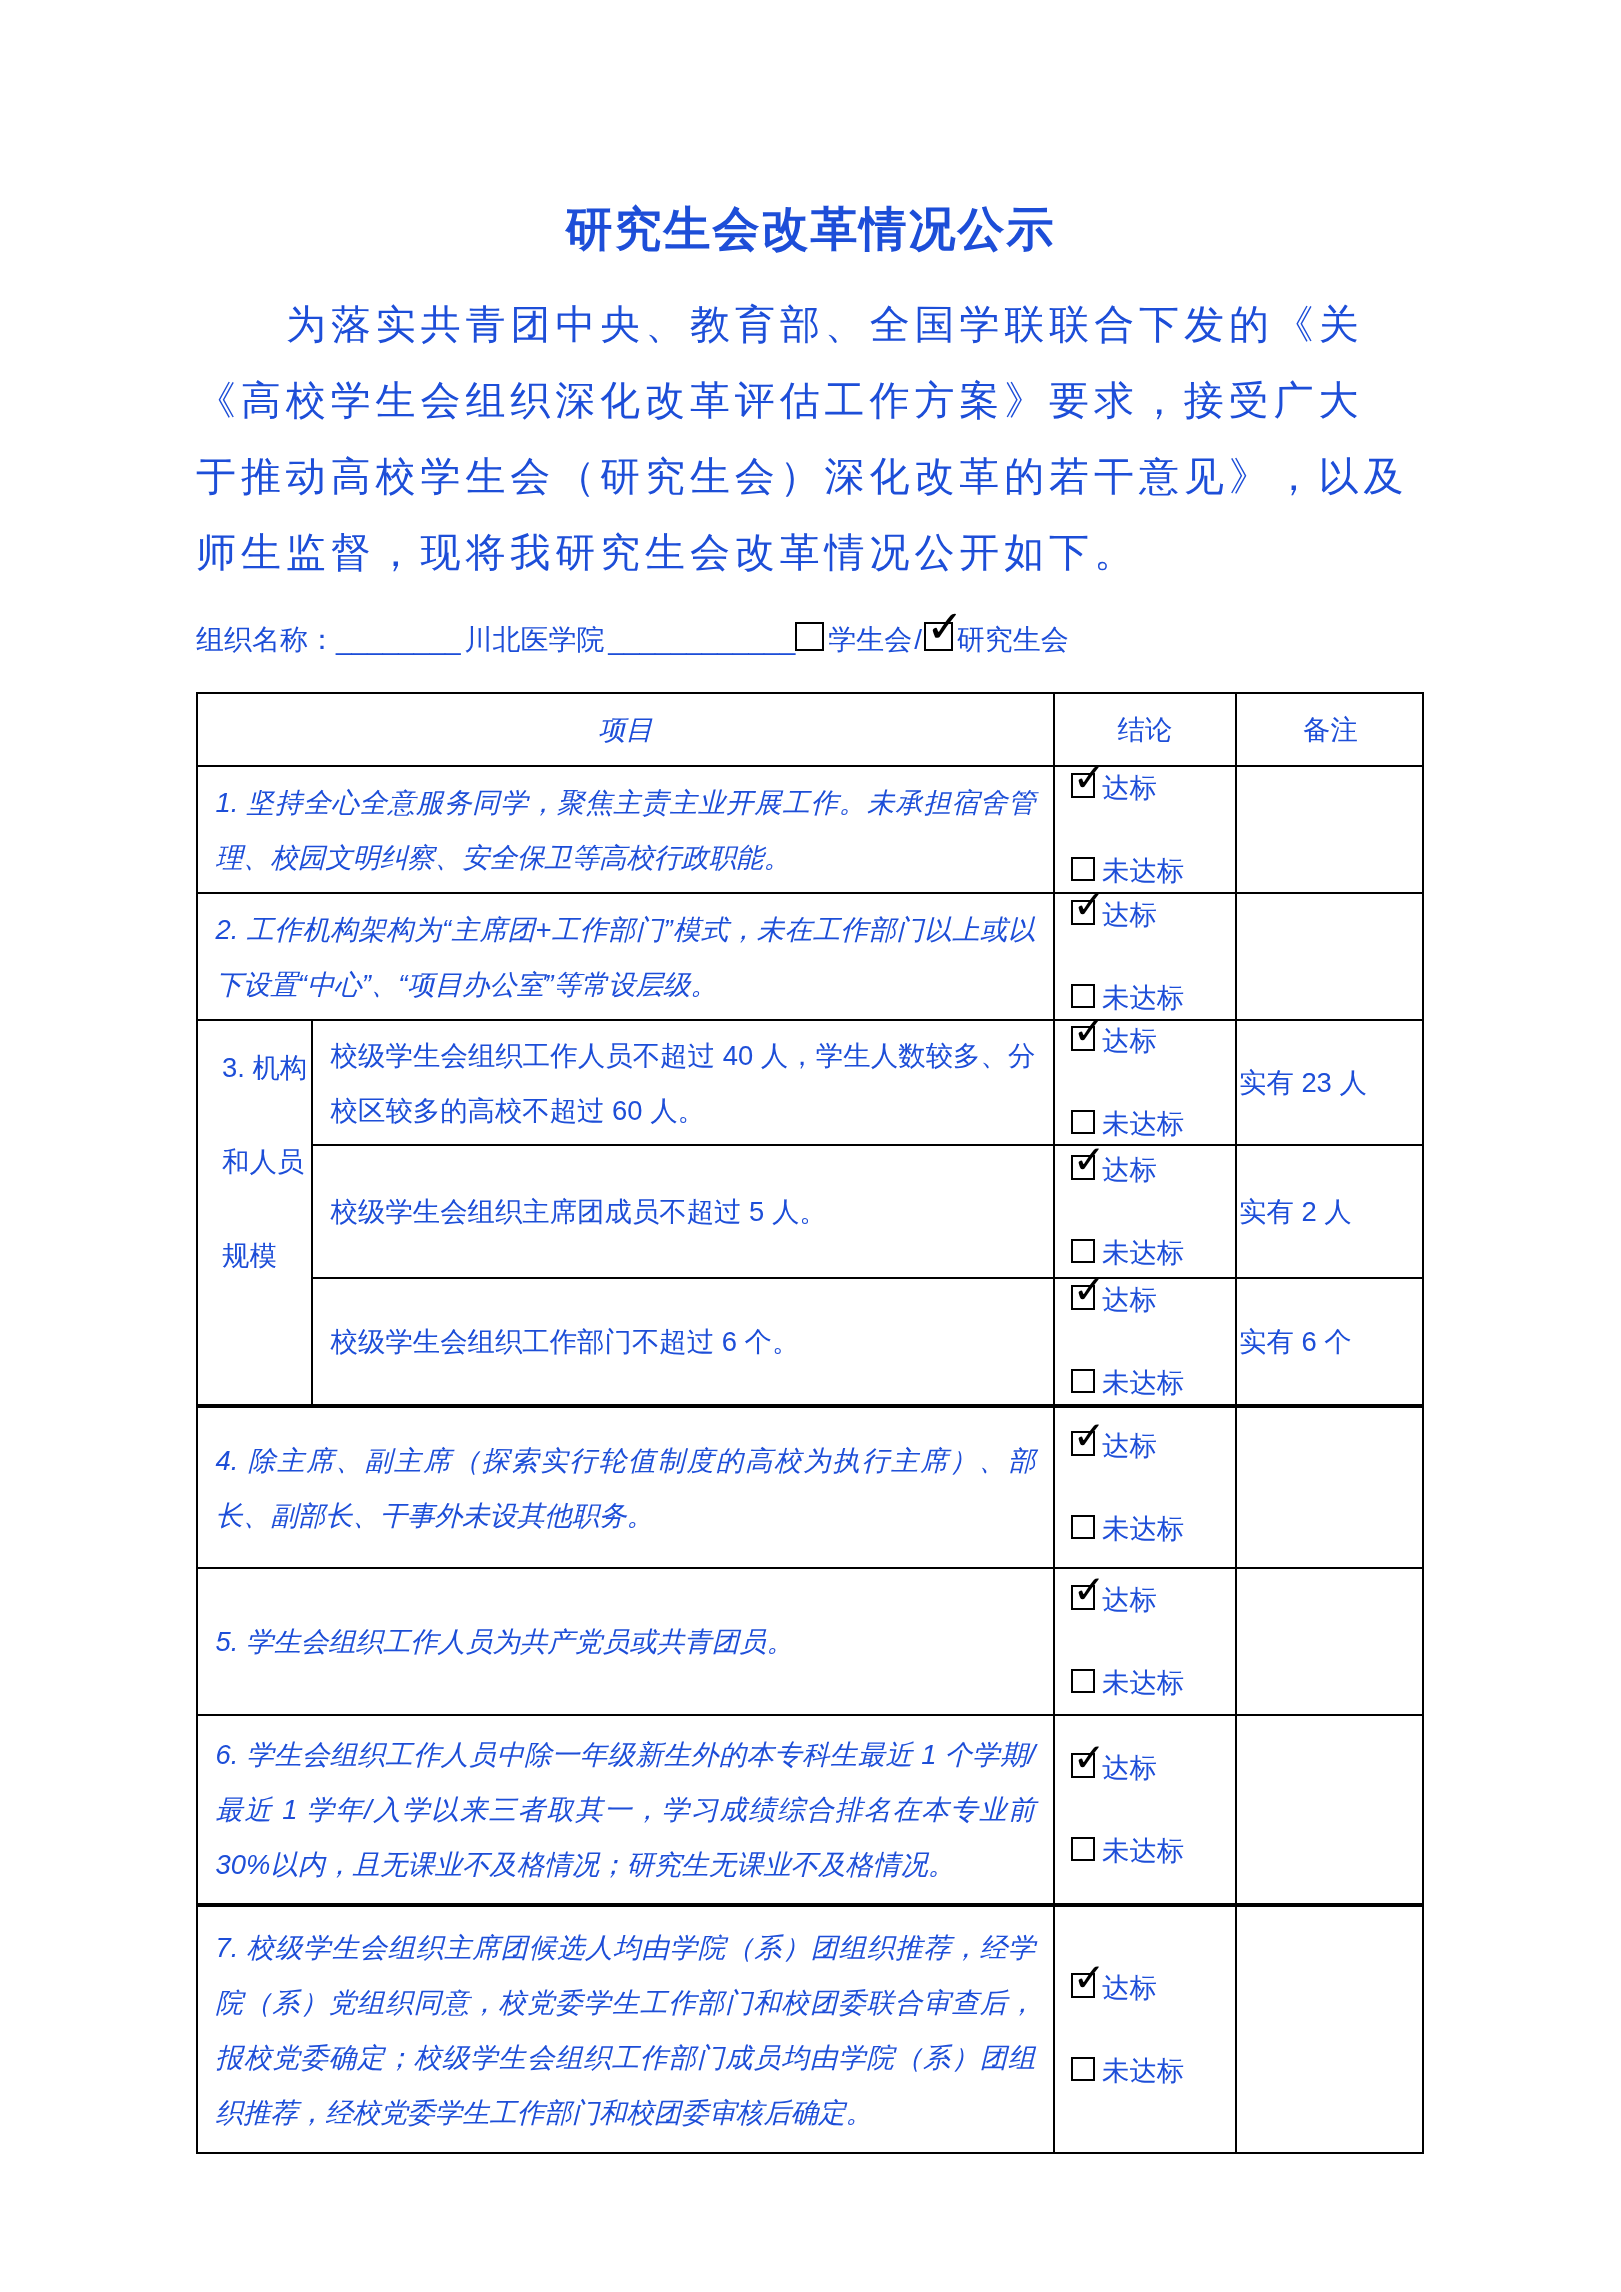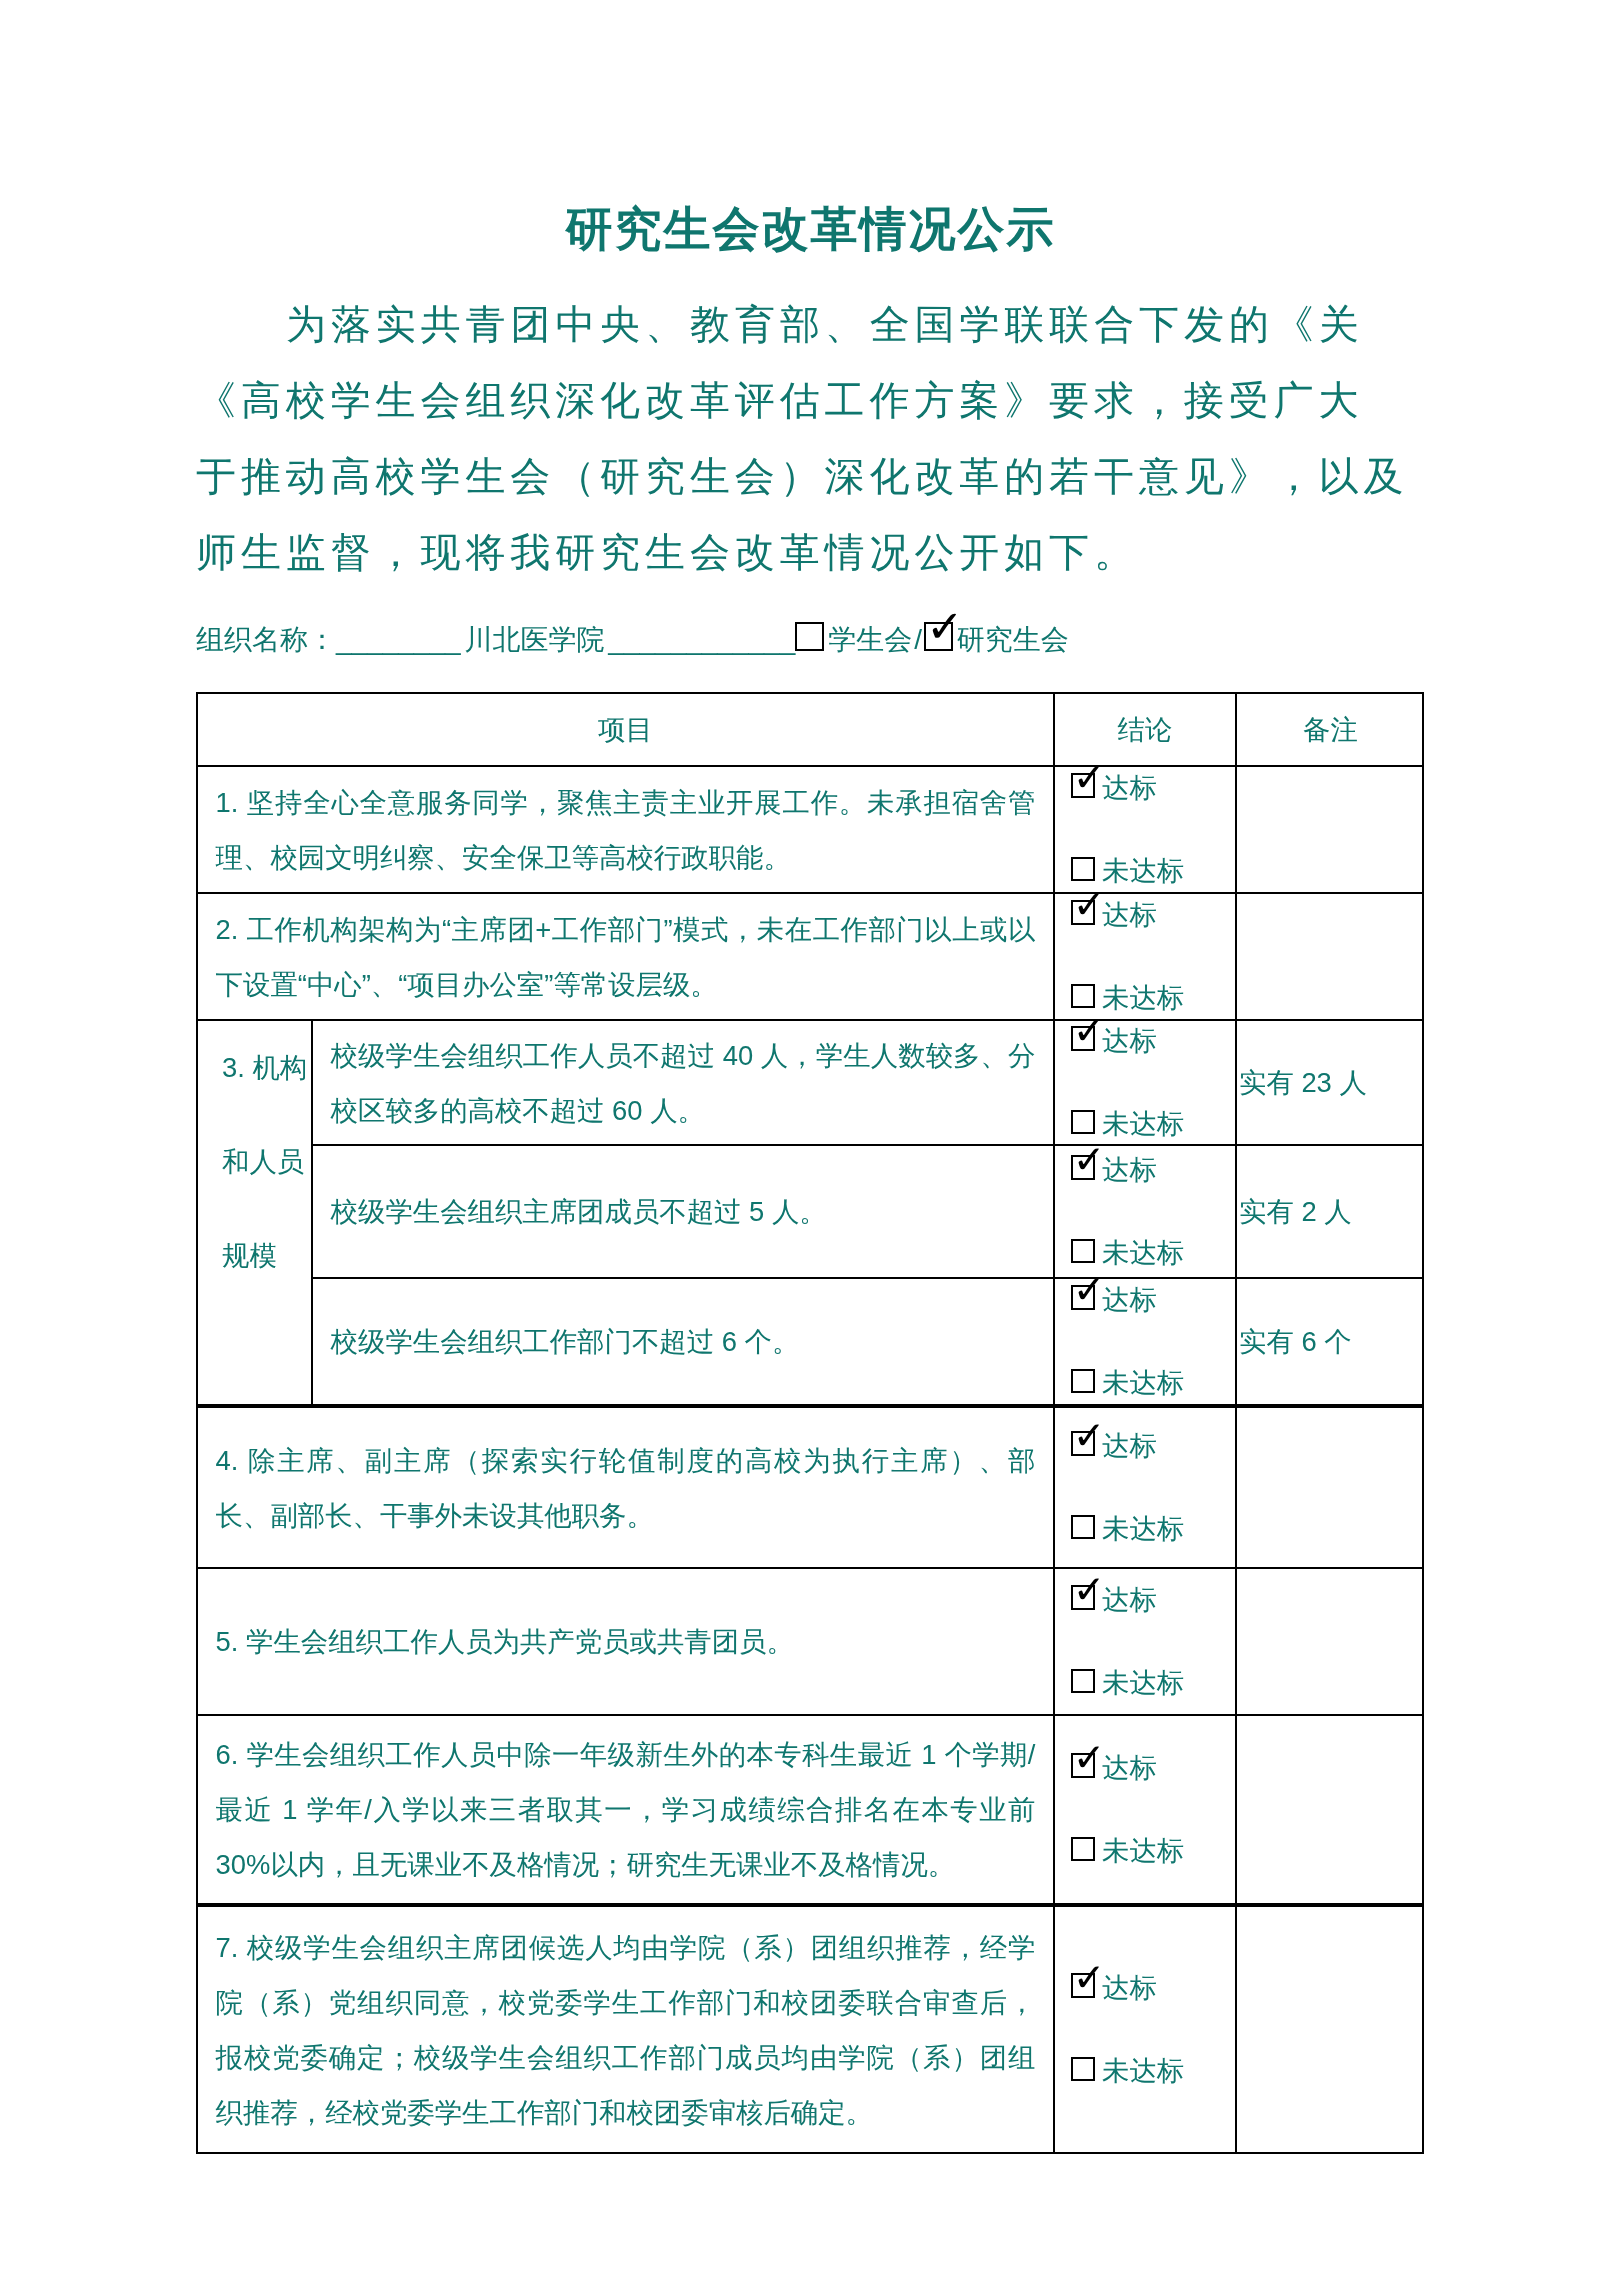--- a/index.html
+++ b/index.html
@@ -1,18 +1,18 @@
 <!DOCTYPE html>
 <html><head>
 <meta charset="utf-8">
 <style>
   * { margin:0; padding:0; box-sizing:border-box; }
   html,body { background:#ffffff; }
   .page {
-    position:relative; width:1621px; height:2293px; background:#fff; color:#0f766e;
+    position:relative; width:1621px; height:2293px; background:#fff; color:#1d4ed8;
     font-family:"Liberation Sans","DejaVu Sans",sans-serif; overflow:hidden;
   }
   .title {
     padding-top:201px; text-align:center;
     font-family:"Liberation Serif","DejaVu Serif",serif;
     font-size:47px; font-weight:700; letter-spacing:2px; line-height:1.2;
   }
   .intro {
     margin:29px 196px 0 196px;
     font-family:"DejaVu Serif","Liberation Serif",serif;
@@ -38,21 +38,21 @@
   .sep { padding:0 2px; }
   
   .grid {
     margin:25.5px 196px 0 196px; width:1228px;
     display:grid;
     grid-template-columns:115px 1fr 182px 185px;
     grid-template-rows:73px 127px 127px 125px 133px 129px 161px 147px 191px 245px;
     border:2.9px solid #000;
   }
   .cell { border-right:2px solid #000; border-bottom:2px solid #000; font-size:27.4px; background:#fff; }
-  .span2 { grid-column:1 / 3; }
+  .span2 { grid-column:1 / 3;font-style:italic; }
   .c-head { display:flex; align-items:center; justify-content:center; }
   .c-item { display:flex; align-items:center; padding:7.8px 17.6px; }
   .c-item .txt { width:100%; line-height:55px; text-align:justify; }
   .c-label {
     grid-row:4 / 7; grid-column:1; display:flex; align-items:flex-start; padding-left:24px;
   }
   .c-label .lbl div { line-height:94px; }
   .c-concl { display:flex; flex-direction:column; justify-content:center; gap:51px; padding-left:15.7px; }
   .concl-line { line-height:1.2; white-space:nowrap; }
   .c-remark { border-right:none; display:flex; align-items:center; padding-left:2px; white-space:nowrap; }

